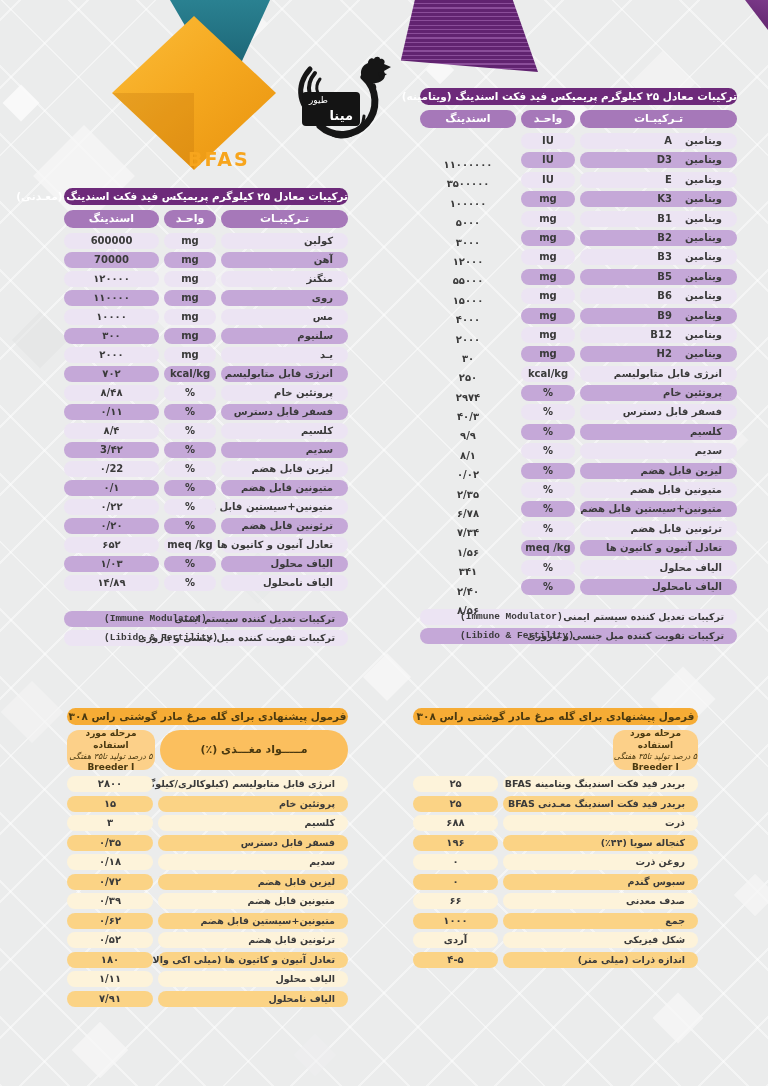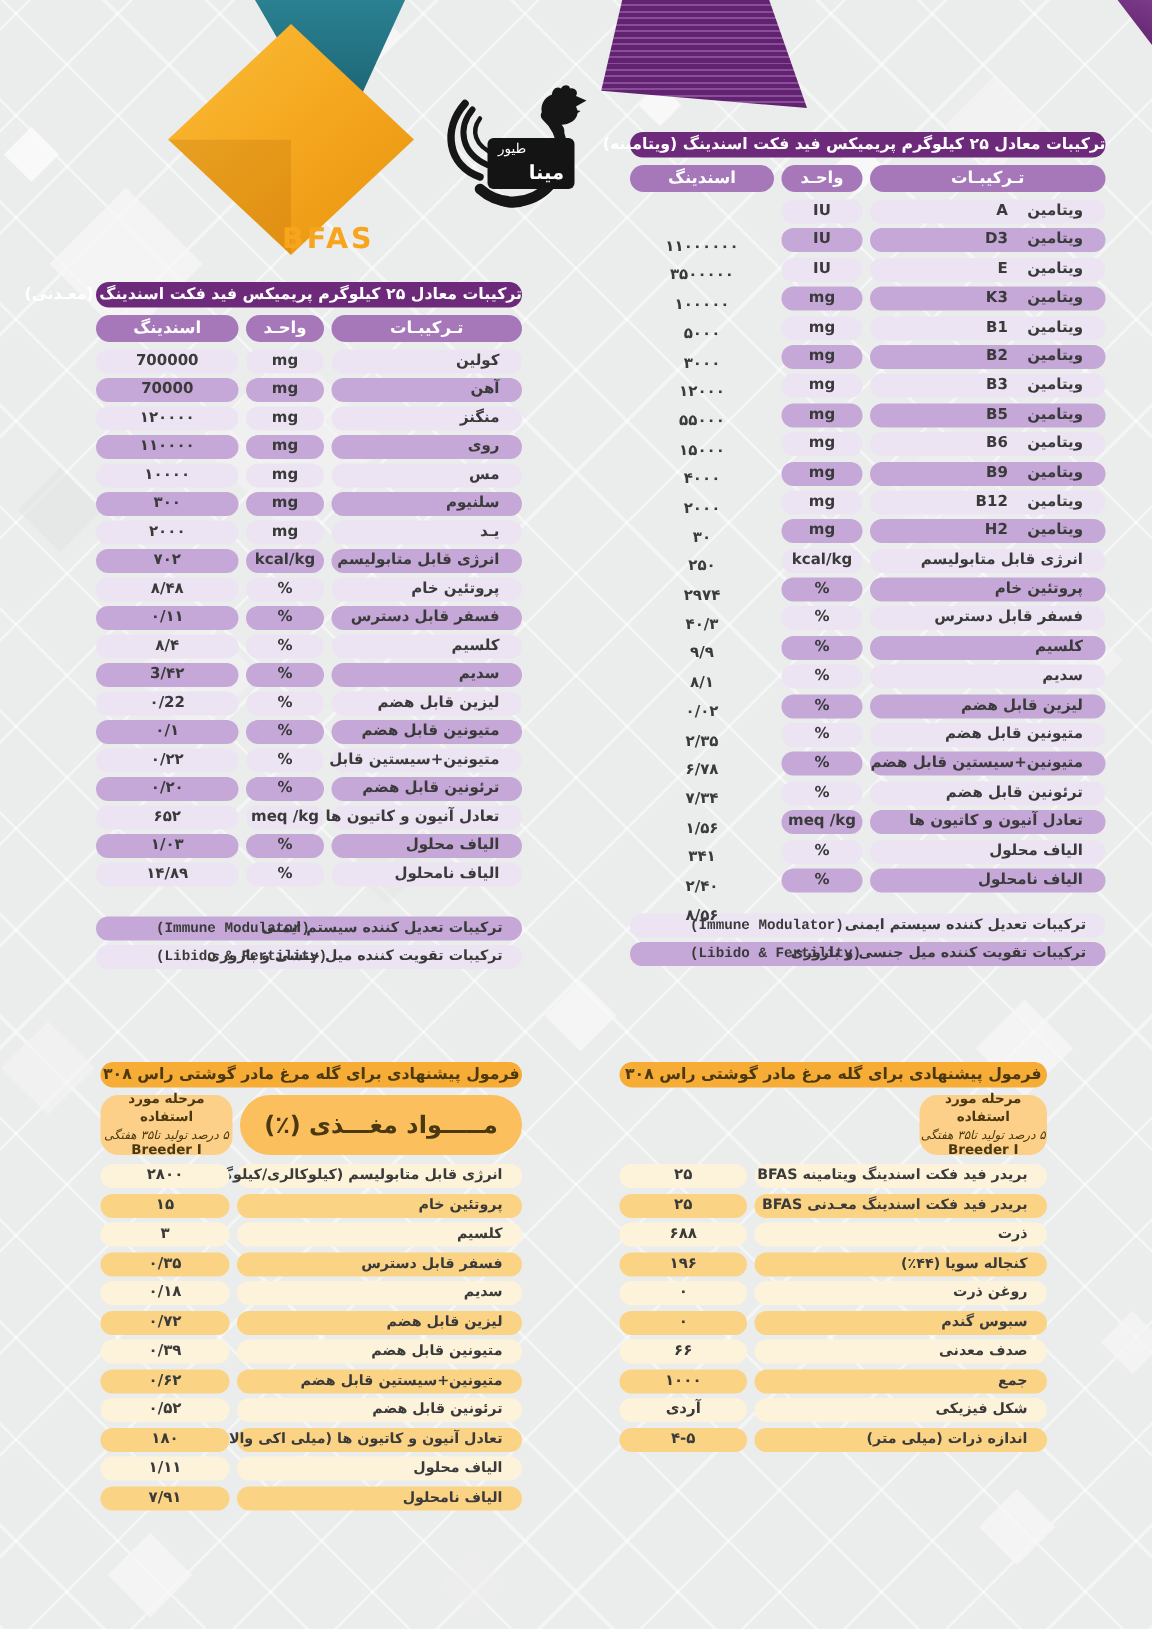--- a/index.html
+++ b/index.html
@@ -31,21 +31,21 @@
     color:#f7a51d;letter-spacing:2px;}
   .purple-tri{position:absolute;left:398px;top:0;width:140px;height:72px;
     clip-path:polygon(12% 0,82% 0,100% 100%,2% 84%);
     background:repeating-linear-gradient(to bottom,#612370 0 3px,#8a4d99 3px 4.3px);}
   .corner-wedge{position:absolute;left:740px;top:0;width:28px;height:30px;
     clip-path:polygon(18% 0,100% 0,100% 100%);
     background:linear-gradient(200deg,#7c3a8a,#5c2168);}
 
   .rooster{position:absolute;left:290px;top:56px;width:104px;height:96px;}
   .rooster svg{width:100%;height:100%;}
-  .rooster-box{position:absolute;left:35px;top:36px;width:58px;height:34px;
+  .rooster-box{position:absolute;left:12px;top:36px;width:58px;height:34px;
     background:#141414;border-radius:4px;color:#fff;direction:rtl;}
   .rooster-box .l1{position:absolute;top:3px;left:7px;font-size:9px;}
   .rooster-box .l2{position:absolute;bottom:3px;right:7px;font-size:13px;font-weight:bold;}
 
   
   .tab{position:absolute;direction:rtl;}
   .pill{border-radius:999px;}
   .t-title{height:17px;line-height:17px;text-align:center;font-weight:bold;
     font-size:10.5px;white-space:nowrap;margin-bottom:5px;}
   .row{display:flex;gap:5px;height:16px;margin-bottom:3.4px;}
@@ -88,21 +88,21 @@
 
   
   .atitle{background:var(--amber-title);color:#4a3910;}
   .ahrow{display:flex;gap:5px;margin-bottom:6px;}
   .a-stage{background:var(--amber-stage);border-radius:12px;height:40px;
     color:#4a3910;text-align:center;display:flex;flex-direction:column;justify-content:center;}
   .a-stage .s1{font-size:9px;font-weight:bold;line-height:12px;}
   .a-stage .s2{font-size:8px;line-height:11px;font-style:italic;}
   .a-stage .s3{font-size:9px;font-weight:bold;line-height:11px;direction:ltr;}
   .a-nhead{background:var(--amber-header);border-radius:999px;height:40px;line-height:40px;
-    text-align:center;font-weight:bold;font-size:16px;color:#4a3910;}
+    text-align:center;font-weight:bold;font-size:11px;color:#4a3910;}
   .a-light{background:var(--amber-row-light);}
   .a-dark{background:var(--amber-row-dark);}
   .f-name{padding-right:13px;font-size:9.5px;display:flex;align-items:center;}
   .f-val{text-align:center;direction:ltr;}
 
   #tbl-ing{left:413px;top:708px;width:285px;}
   #tbl-ing .f-name{width:182px;}
   #tbl-ing .f-val{flex:1;}
   #tbl-ing .ah-stage{width:85px;}
   #tbl-ing .ah-name{flex:1;}
@@ -341,21 +341,21 @@
   <div class="pill t-title ptitle">ترکیبات معادل ۲۵ کیلوگرم پریمیکس فید فکت اسندینگ (معـدنی)</div>
   <div class="phrow">
     <div class="phcell phc-name">تـرکیبـات</div>
     <div class="phcell phc-unit">واحـد</div>
     <div class="phcell phc-val">اسندینگ</div>
   </div>
   <div class="rows">
       <div class="row">
         <div class="cell c-name p-light">کولین</div>
         <div class="cell c-unit p-light">mg</div>
-        <div class="cell c-val p-light">700000</div>
+        <div class="cell c-val p-light">600000</div>
       </div>
       <div class="row">
         <div class="cell c-name p-dark">آهن</div>
         <div class="cell c-unit p-dark">mg</div>
         <div class="cell c-val p-dark">70000</div>
       </div>
       <div class="row">
         <div class="cell c-name p-light">منگنز</div>
         <div class="cell c-unit p-light">mg</div>
         <div class="cell c-val p-light">۱۲۰۰۰۰</div>

